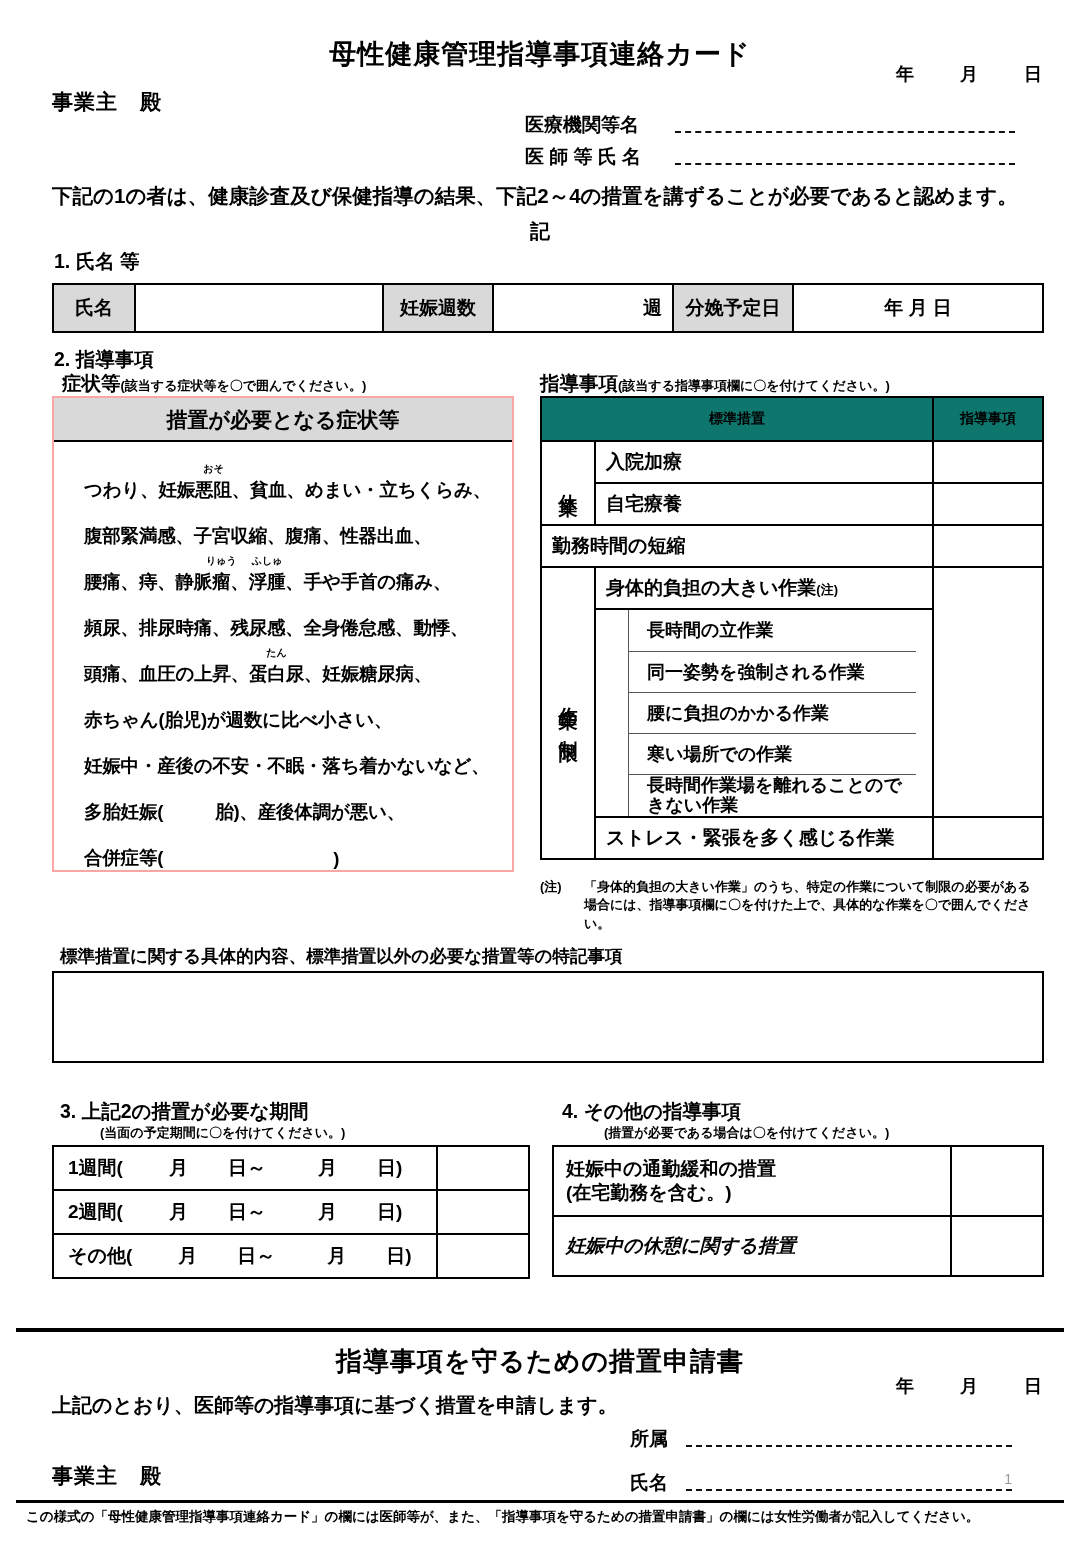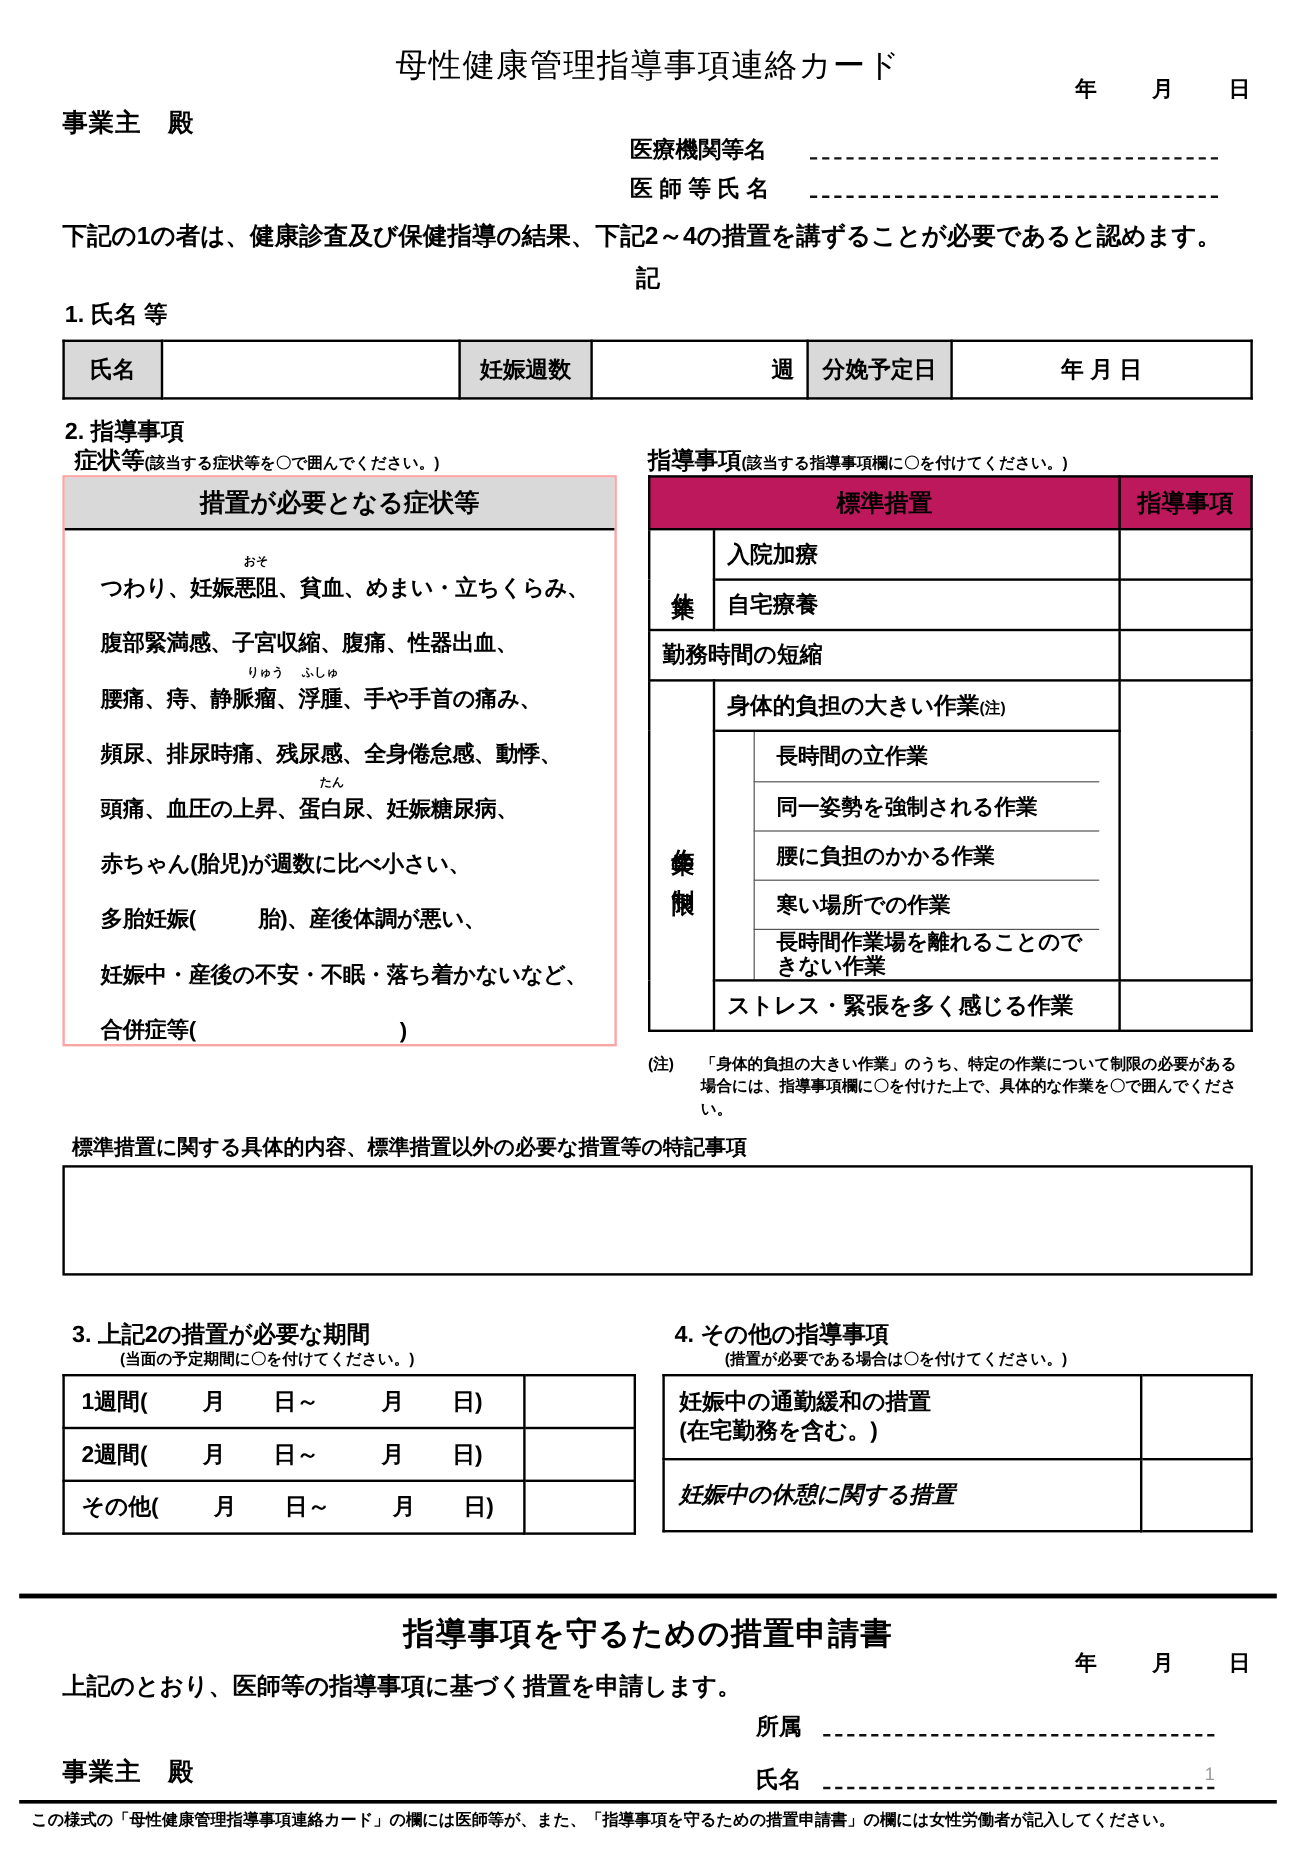--- a/index.html
+++ b/index.html
@@ -12,21 +12,21 @@
     color: #000000;
     position: relative;
     overflow: hidden;
   }
   .page { position: relative; width: 1080px; height: 1560px; padding: 0; }
 
   
   .doc-title {
     text-align: center;
     font-size: 27px;
-    font-weight: normal;
+    font-weight: bold;
     letter-spacing: 1px;
     padding-top: 36px;
   }
   .hdr-date {
     position: absolute;
     top: 62px; right: 38px;
     font-size: 18px; font-weight: bold;
     display: flex; gap: 46px;
   }
   .addressee-top {
@@ -112,21 +112,21 @@
     white-space: nowrap;
     line-height: 1;
   }
   .gap-in { display: inline-block; width: 52px; }
   .gap-big { display: inline-block; width: 170px; }
 
   
   .gbox { position: absolute; top: 396px; left: 540px; width: 504px; }
   table.gtbl { border-collapse: collapse; width: 100%; table-layout: fixed; }
   table.gtbl td { border: 2px solid #000; font-weight: bold; }
-  .g-head { background: #be185d; height: 44px; text-align: center; font-size: 20px; }
+  .g-head { background: #0f766e; height: 44px; text-align: center; font-size: 14px; }
   .g-vert {
     width: 54px;
     text-align: center;
     font-size: 19px;
     writing-mode: vertical-rl;
     text-orientation: upright;
     letter-spacing: 4px;
     padding: 4px 0;
   }
   .g-item { font-size: 19px; padding: 0 10px; height: 42px; }
@@ -297,23 +297,23 @@
       <div class="sym-line">腹部緊満感、子宮収縮、腹痛、性器出血、</div>
 
       <div class="sym-line">腰痛、痔、静脈<span class="rb">瘤<span class="rt">りゅう</span></span>、<span class="rb">浮腫<span class="rt">ふしゅ</span></span>、手や手首の痛み、</div>
 
       <div class="sym-line">頻尿、排尿時痛、残尿感、全身倦怠感、動悸、</div>
 
       <div class="sym-line">頭痛、血圧の上昇、<span class="rb">蛋白尿<span class="rt">たん</span></span>、妊娠糖尿病、</div>
 
       <div class="sym-line">赤ちゃん(胎児)が週数に比べ小さい、</div>
 
+      <div class="sym-line">妊娠中・産後の不安・不眠・落ち着かないなど、</div>
+
       <div class="sym-line">多胎妊娠(<span class="gap-in"></span>胎)、産後体調が悪い、</div>
-
-      <div class="sym-line">妊娠中・産後の不安・不眠・落ち着かないなど、</div>
 
       <div class="sym-line">合併症等(<span class="gap-big"></span>)</div>
 
     </div>
   </div>
 
   <div class="gbox">
     <table class="gtbl">
       <colgroup>
         <col style="width:54px">

